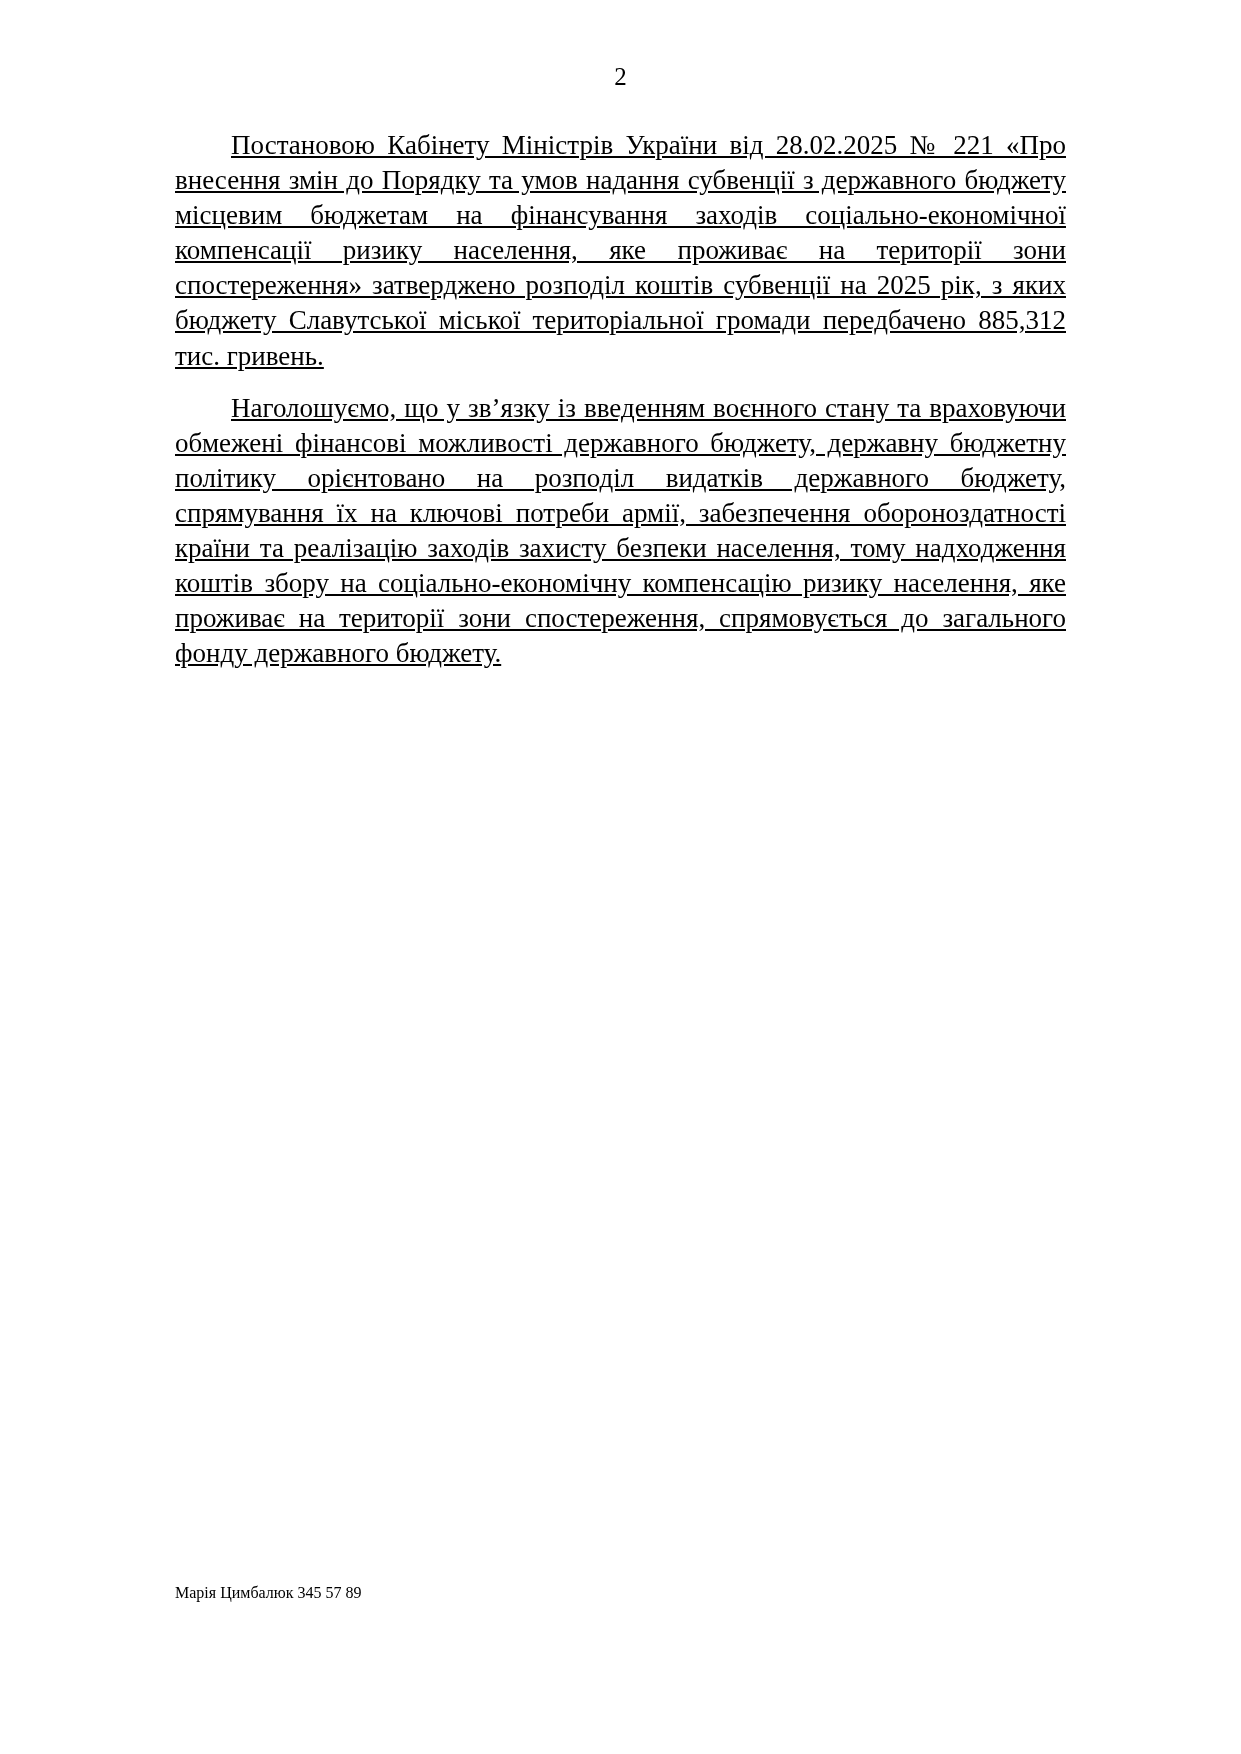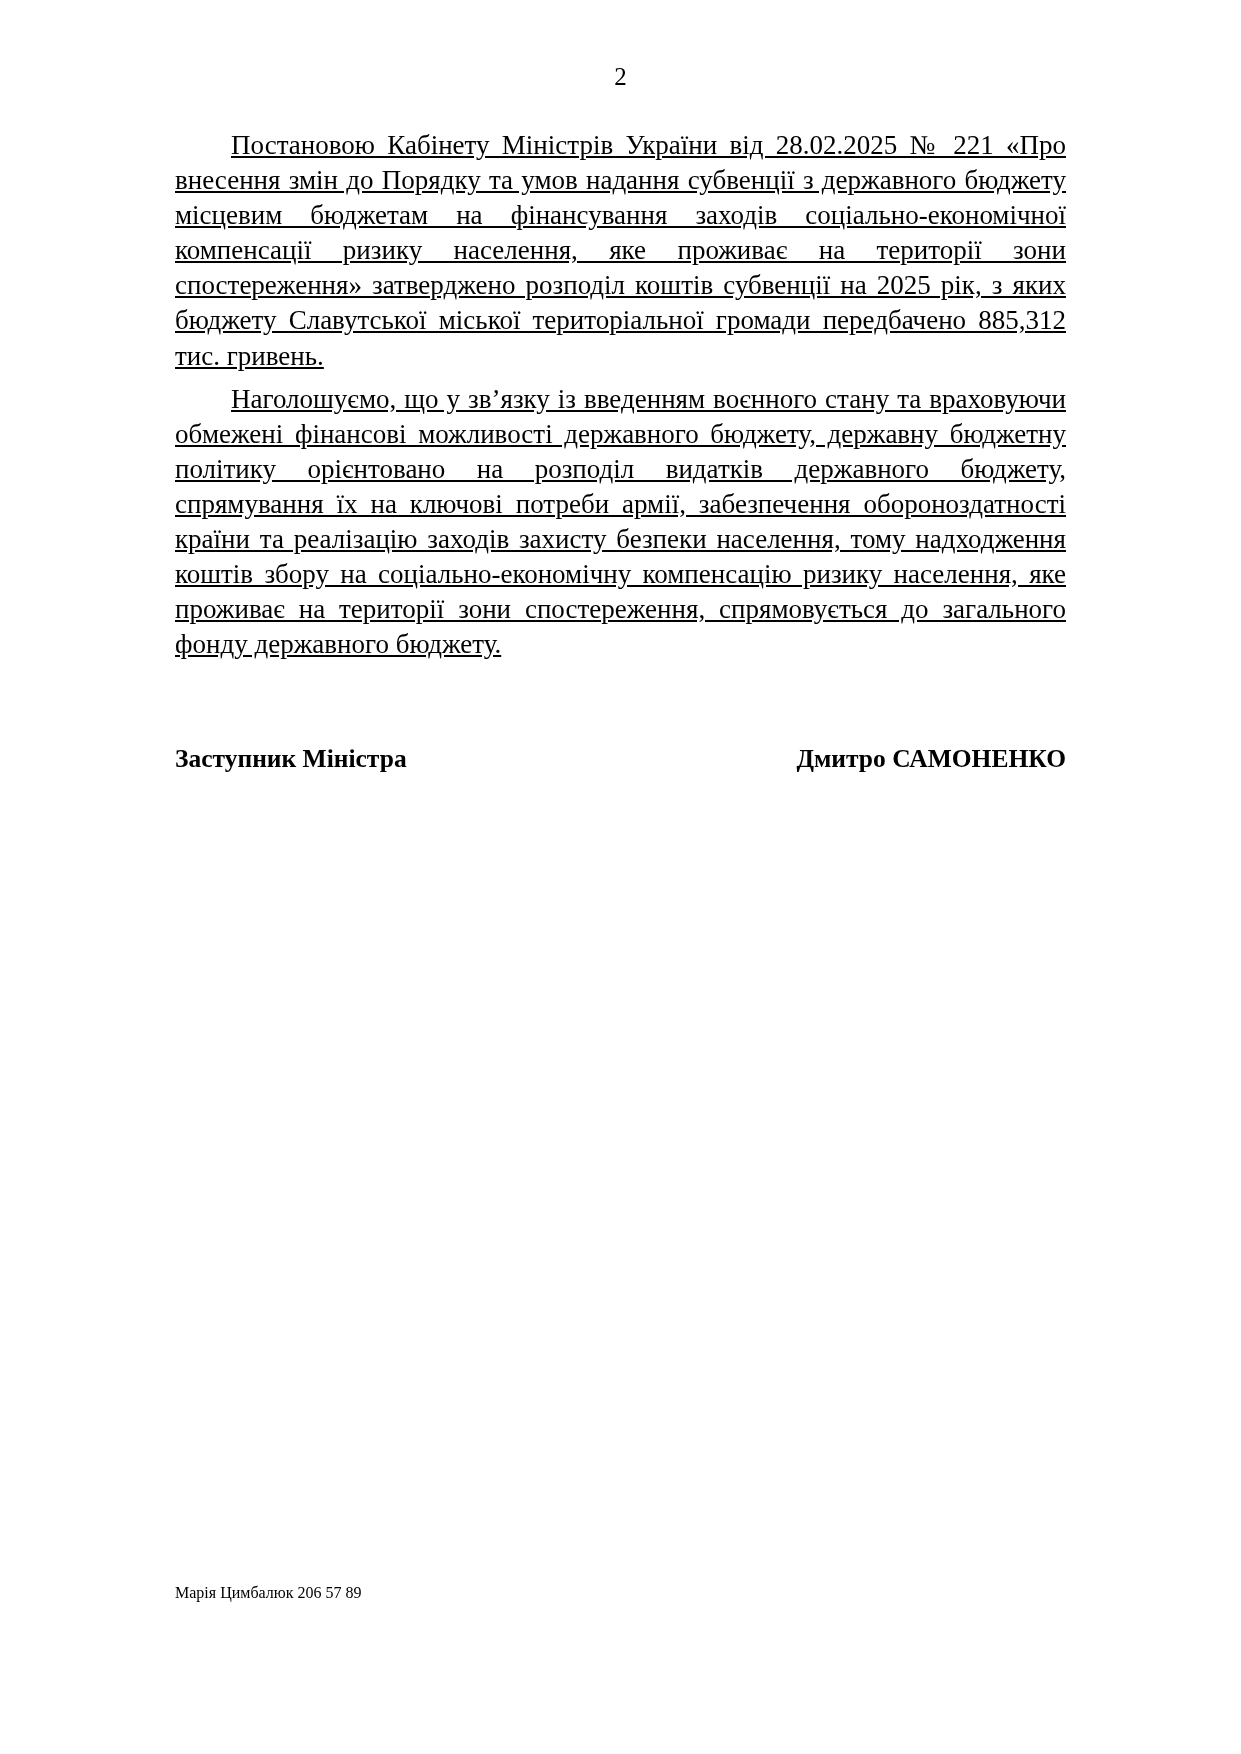--- a/index.html
+++ b/index.html
@@ -33,21 +33,21 @@
   .body-text p {
     margin: 0;
     font-size: 27px;
     line-height: 1.30;
     text-align: justify;
     text-indent: 56px;
     hyphens: none;
     text-decoration: underline;
   }
   .body-text p.spaced-before {
-    margin-top: 8px;
+    margin-top: 17px;
   }
   .regards {
     margin-top: 40px;
     font-size: 25.5px;
     line-height: 1.30;
     text-indent: 56px;
   }
   .signature-row {
     margin-top: 82px;
     display: flex;
@@ -76,20 +76,16 @@
 <div class="page">
 
   <div class="page-number">2</div>
 
   <div class="body-text">
     <p>Постановою Кабінету Міністрів України від 28.02.2025 № 221 «Про внесення змін до Порядку та умов надання субвенції з державного бюджету місцевим бюджетам на фінансування заходів соціально-економічної компенсації ризику населення, яке проживає на території зони спостереження» затверджено розподіл коштів субвенції на 2025 рік, з яких бюджету Славутської міської територіальної громади передбачено 885,312 тис. гривень.</p>
     <p class="spaced-before">Наголошуємо, що у зв’язку із введенням воєнного стану та враховуючи обмежені фінансові можливості державного бюджету, державну бюджетну політику орієнтовано на розподіл видатків державного бюджету, спрямування їх на ключові потреби армії, забезпечення обороноздатності країни та реалізацію заходів захисту безпеки населення, тому надходження коштів збору на соціально-економічну компенсацію ризику населення, яке проживає на території зони спостереження, спрямовується до загального фонду державного бюджету.</p>
   </div>
 
 
-  <div class="signature-row">
-    <div class="signature-left">Заступник Міністра</div>
-    <div class="signature-right">Дмитро САМОНЕНКО</div>
-  </div>
 
-  <div class="footer-contact">Марія Цимбалюк 206 57 89</div>
+  <div class="footer-contact">Марія Цимбалюк 345 57 89</div>
 
 </div>
 
 </body></html>

